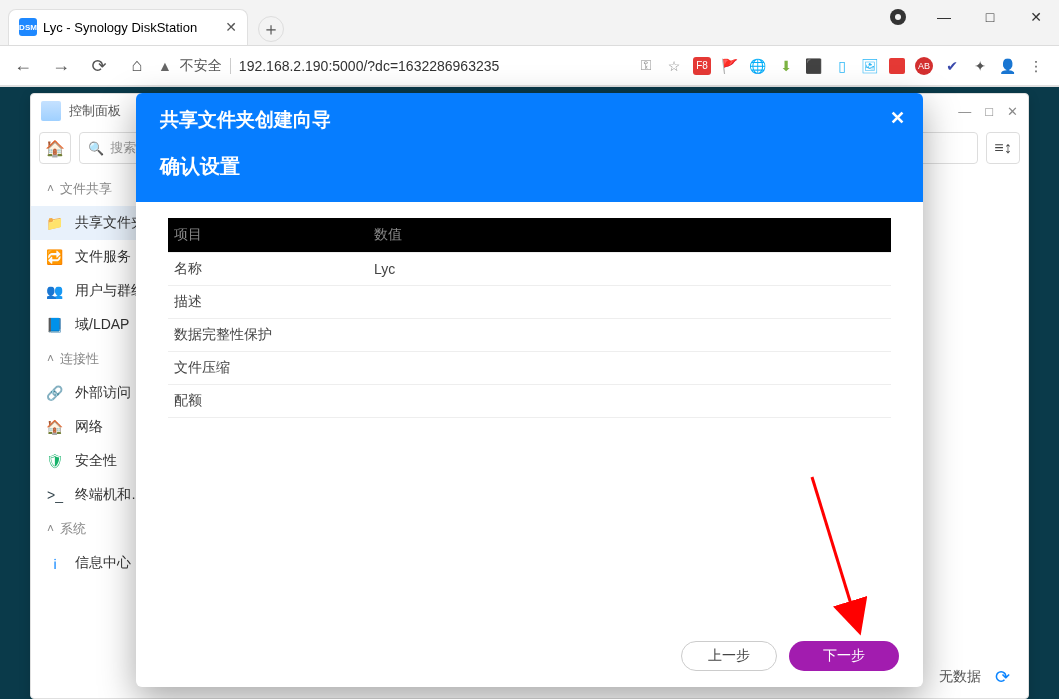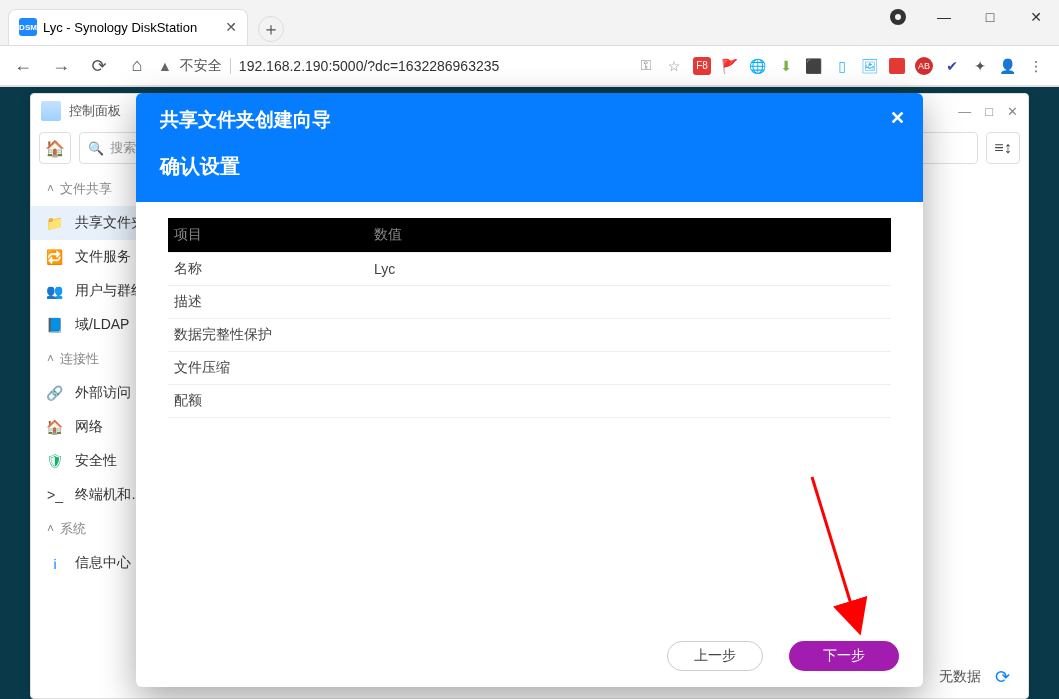--- a/index.html
+++ b/index.html
@@ -47,21 +47,21 @@
 .modal { position: absolute; left: 136px; top: 6px; right: 136px; height: 594px; background: #fff; border-radius: 6px; box-shadow: 0 12px 36px rgba(0,0,0,.35); overflow: hidden; display: flex; flex-direction: column; }
 .modal-header { background: #067dff; color: #fff; padding: 14px 24px 22px 24px; }
 .modal-header .title-sm { font-size: 19px; font-weight: 700; }
 .modal-header .title-lg { font-size: 20px; font-weight: 600; margin-top: 20px; }
 .modal-close { position: absolute; right: 18px; top: 14px; color: #fff; font-size: 18px; font-weight: bold; }
 .modal-body { flex: 1; padding: 16px 32px; overflow: auto; }
 .tbl { width: 100%; border-collapse: collapse; font-size: 14px; color: #444; }
 .tbl th { text-align: left; font-weight: normal; color: #888; padding: 8px 6px; background: #000000; border-bottom: 1px solid #eee; }
 .tbl td { padding: 7px 6px; border-bottom: 1px solid #eee; }
 .tbl td:first-child, .tbl th:first-child { width: 200px; }
-.modal-footer { padding: 12px 24px 16px; display: flex; justify-content: flex-end; gap: 26px; }
+.modal-footer { padding: 12px 24px 16px; display: flex; justify-content: flex-end; gap: 12px; }
 .btn { height: 30px; padding: 0 26px; border-radius: 15px; font-size: 14px; display: inline-flex; align-items: center; justify-content: center; border: 1px solid #ccc; background: #fff; color: #444; cursor: pointer; }
 .btn.primary { background: #a21caf; color: #fff; border: none; padding: 0 34px; }
 
 
 .arrow { position: absolute; pointer-events: none; }
 </style>
 </head>
 <body>
 
 <div class="browser-titlebar">

